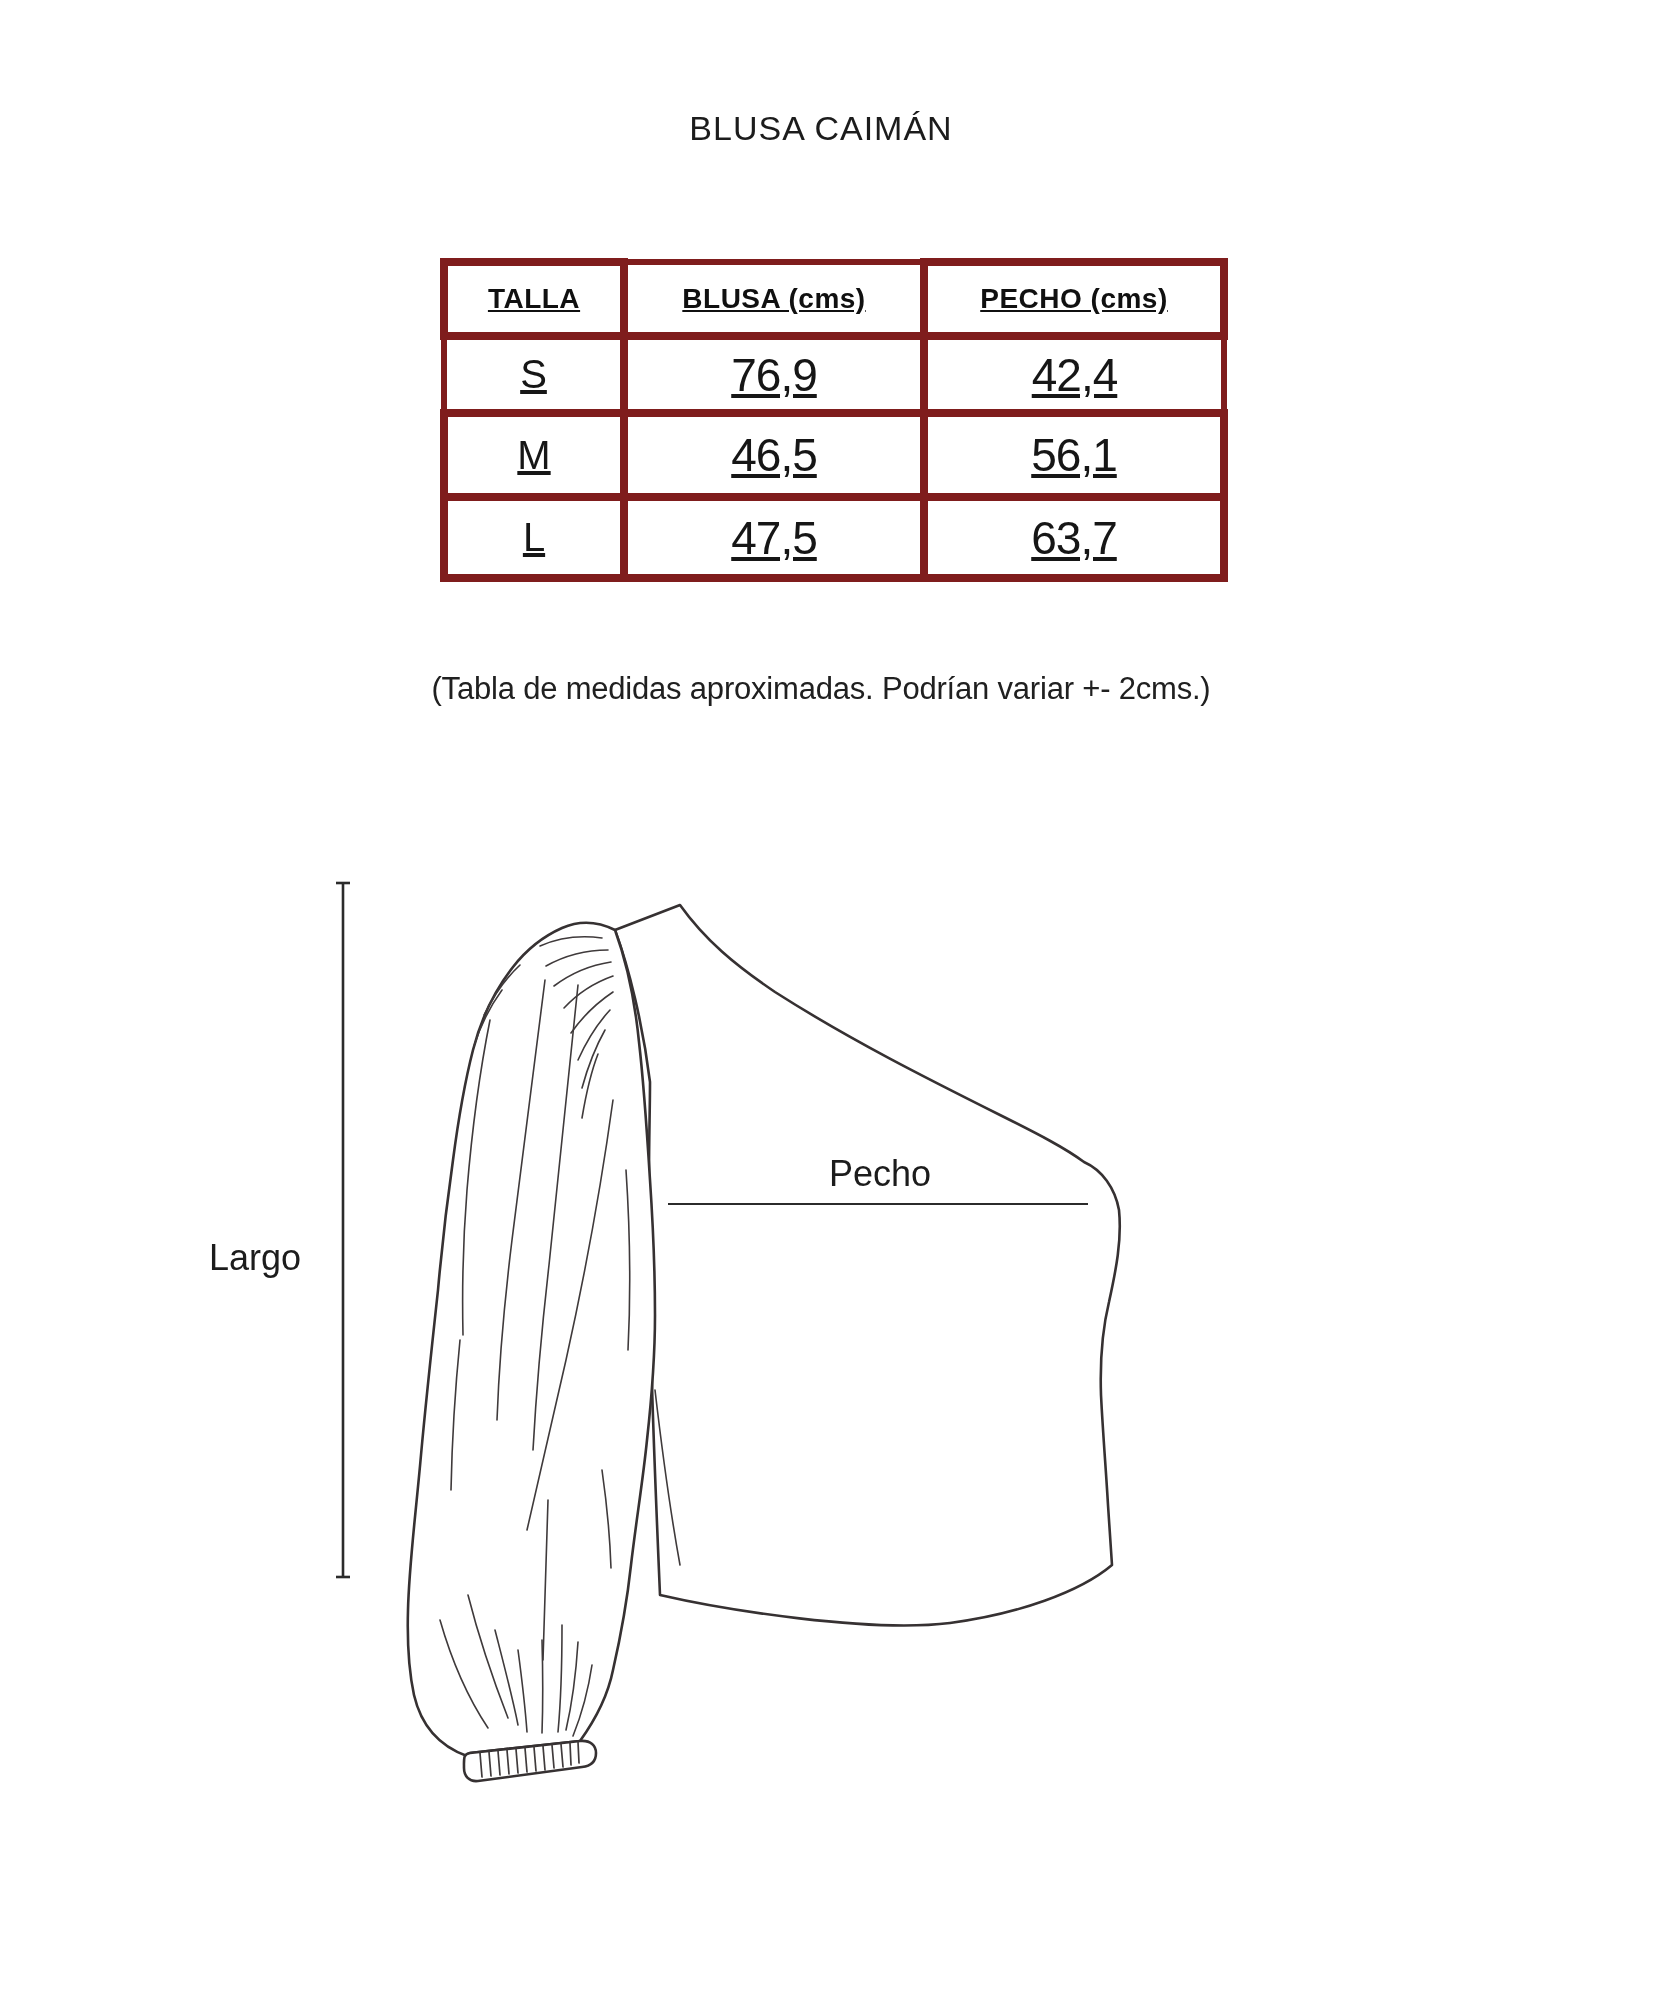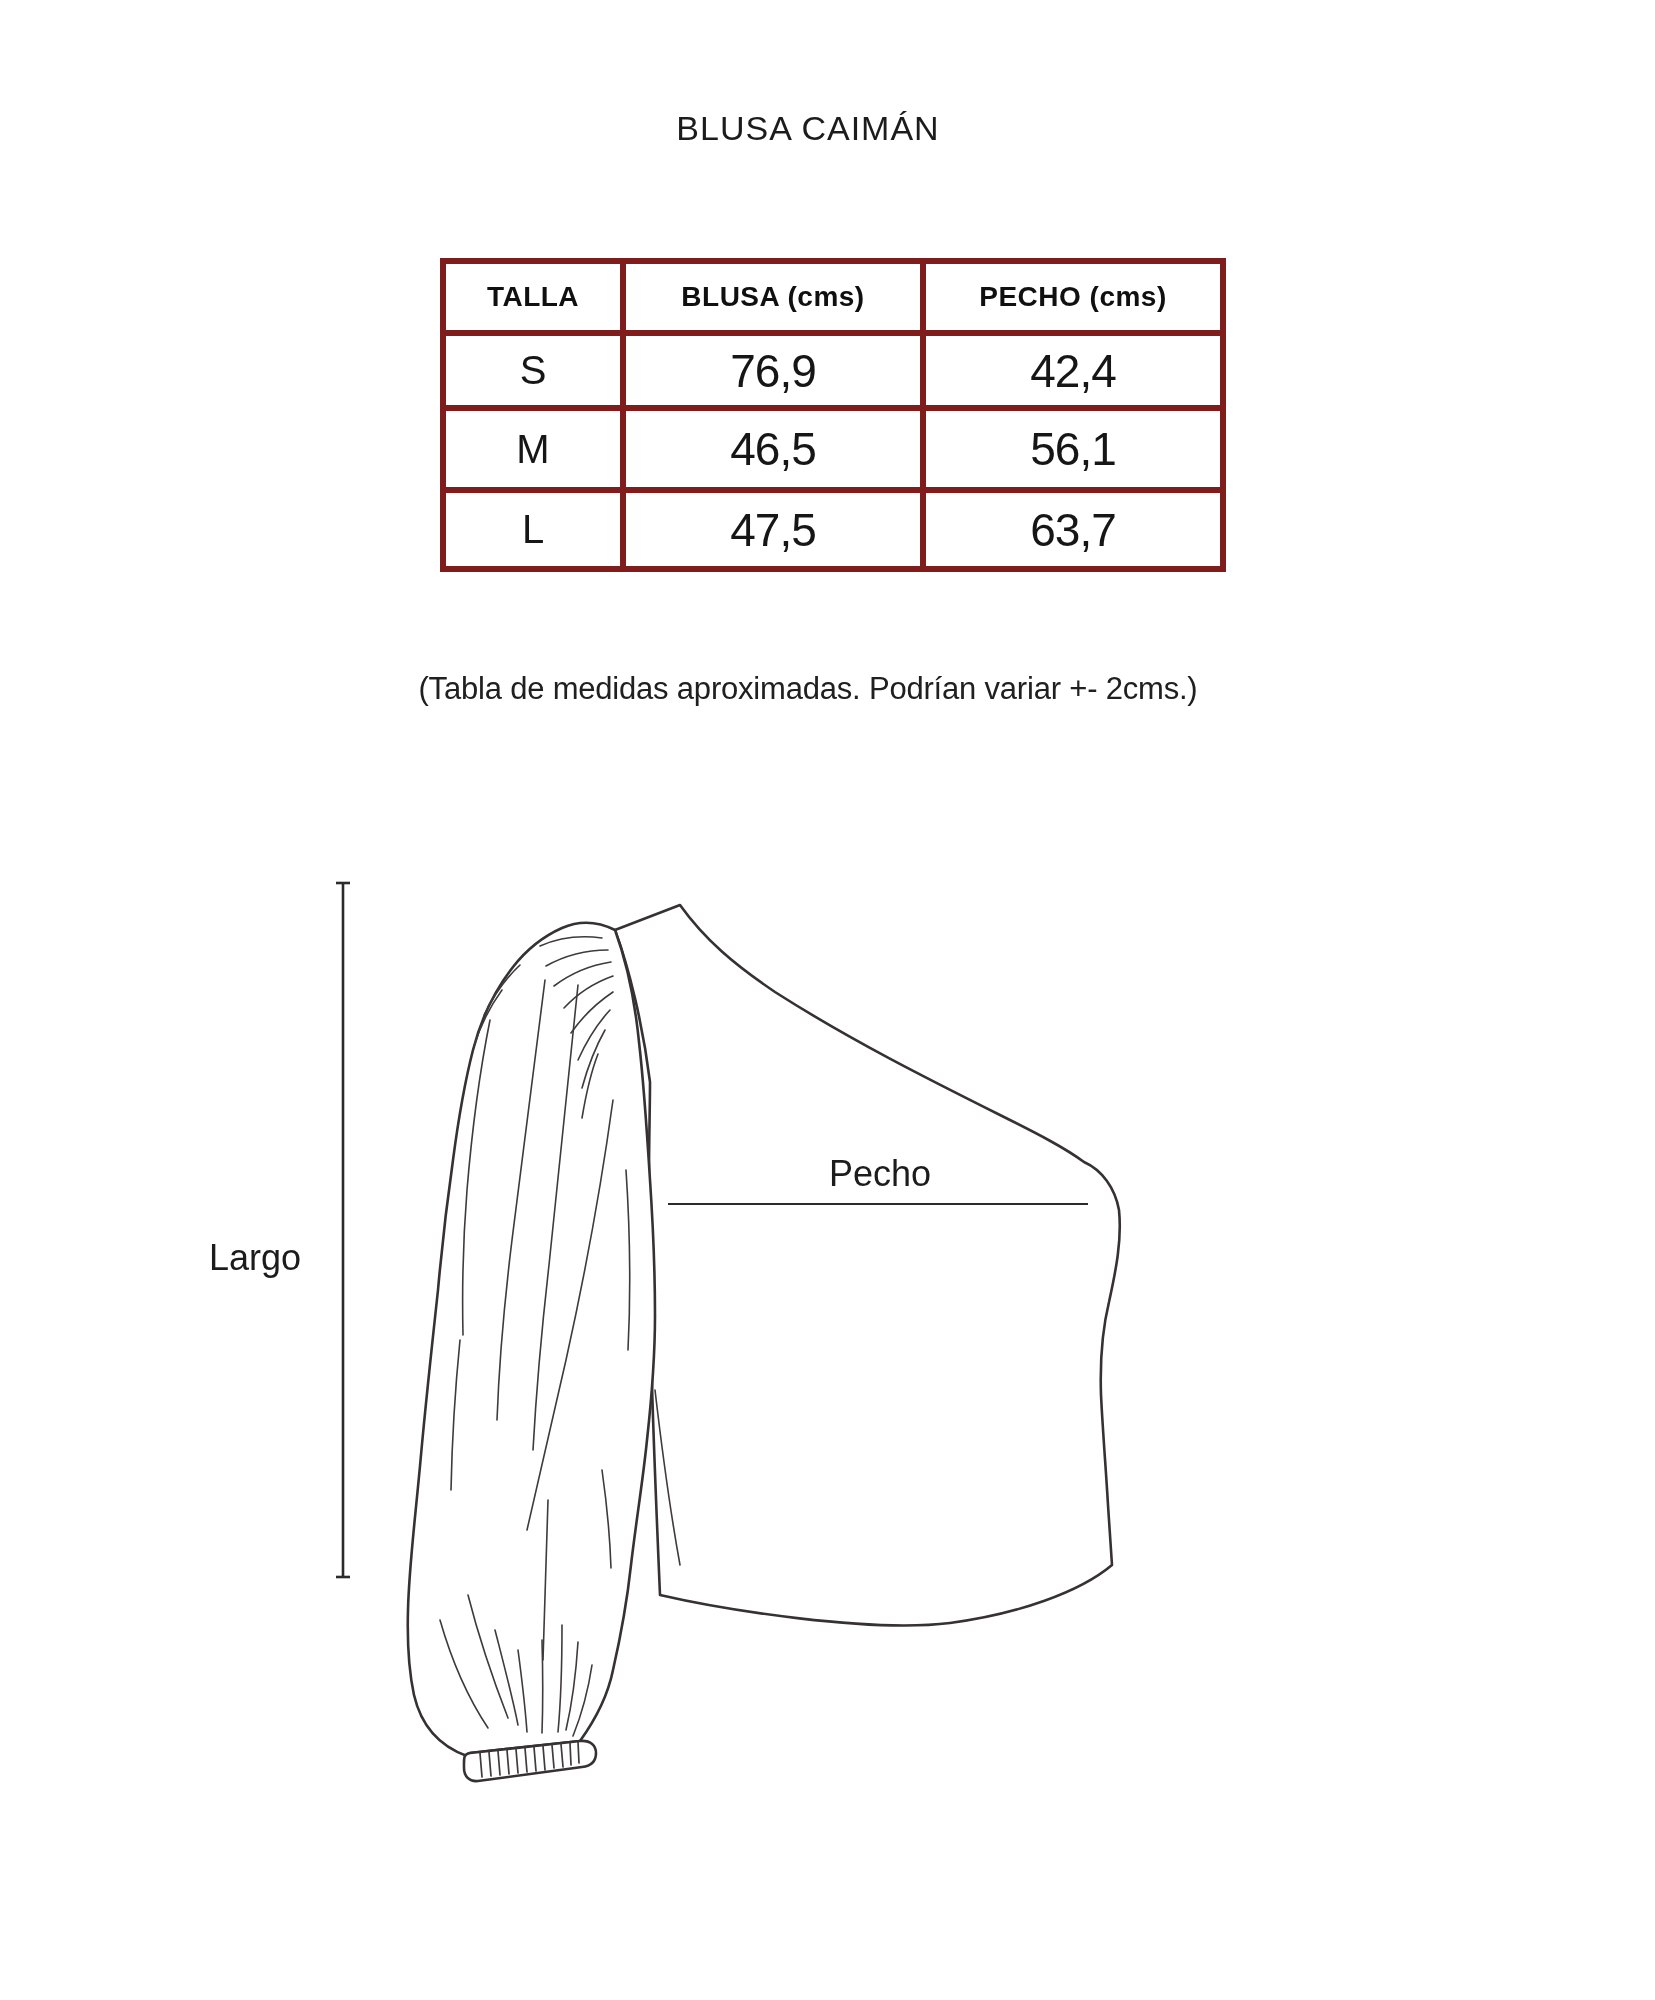--- a/index.html
+++ b/index.html
@@ -4,20 +4,21 @@
 <style>
   html, body { margin: 0; padding: 0; background: #ffffff; }
   .page {
     position: relative;
     width: 1616px;
     height: 2000px;
     background: #ffffff;
     font-family: "Liberation Sans", sans-serif;
     color: #1e1e1e;
     overflow: hidden;
+    padding-left: 26px;
   }
   .title {
     position: absolute;
     top: 109px;
     left: 0;
     width: 100%;
     text-align: center;
     font-size: 34px;
     font-weight: 400;
     letter-spacing: 1px;
@@ -29,25 +30,26 @@
     top: 258px;
     width: 780px;
     border-collapse: collapse;
     table-layout: fixed;
     background: #ffffff;
   }
   .size-table col.c1 { width: 180px; }
   .size-table col.c2 { width: 300px; }
   .size-table col.c3 { width: 300px; }
   .size-table th, .size-table td {
-    border: 6px solid #7f1d1d;
+    border: 8px solid #7f1d1d;
     text-align: center;
     vertical-align: middle;
     padding: 0;
     font-stretch: condensed;
+    text-decoration: underline;
   }
   .size-table thead th {
     height: 66px;
     font-size: 28px;
     font-weight: 700;
     letter-spacing: 0.5px;
     color: #101010;
   }
   .size-table thead th.col-largo { border-top-width: 6px; }
   .size-table tbody tr.row-s td { border-top-width: 5px; border-bottom-width: 5px; }

